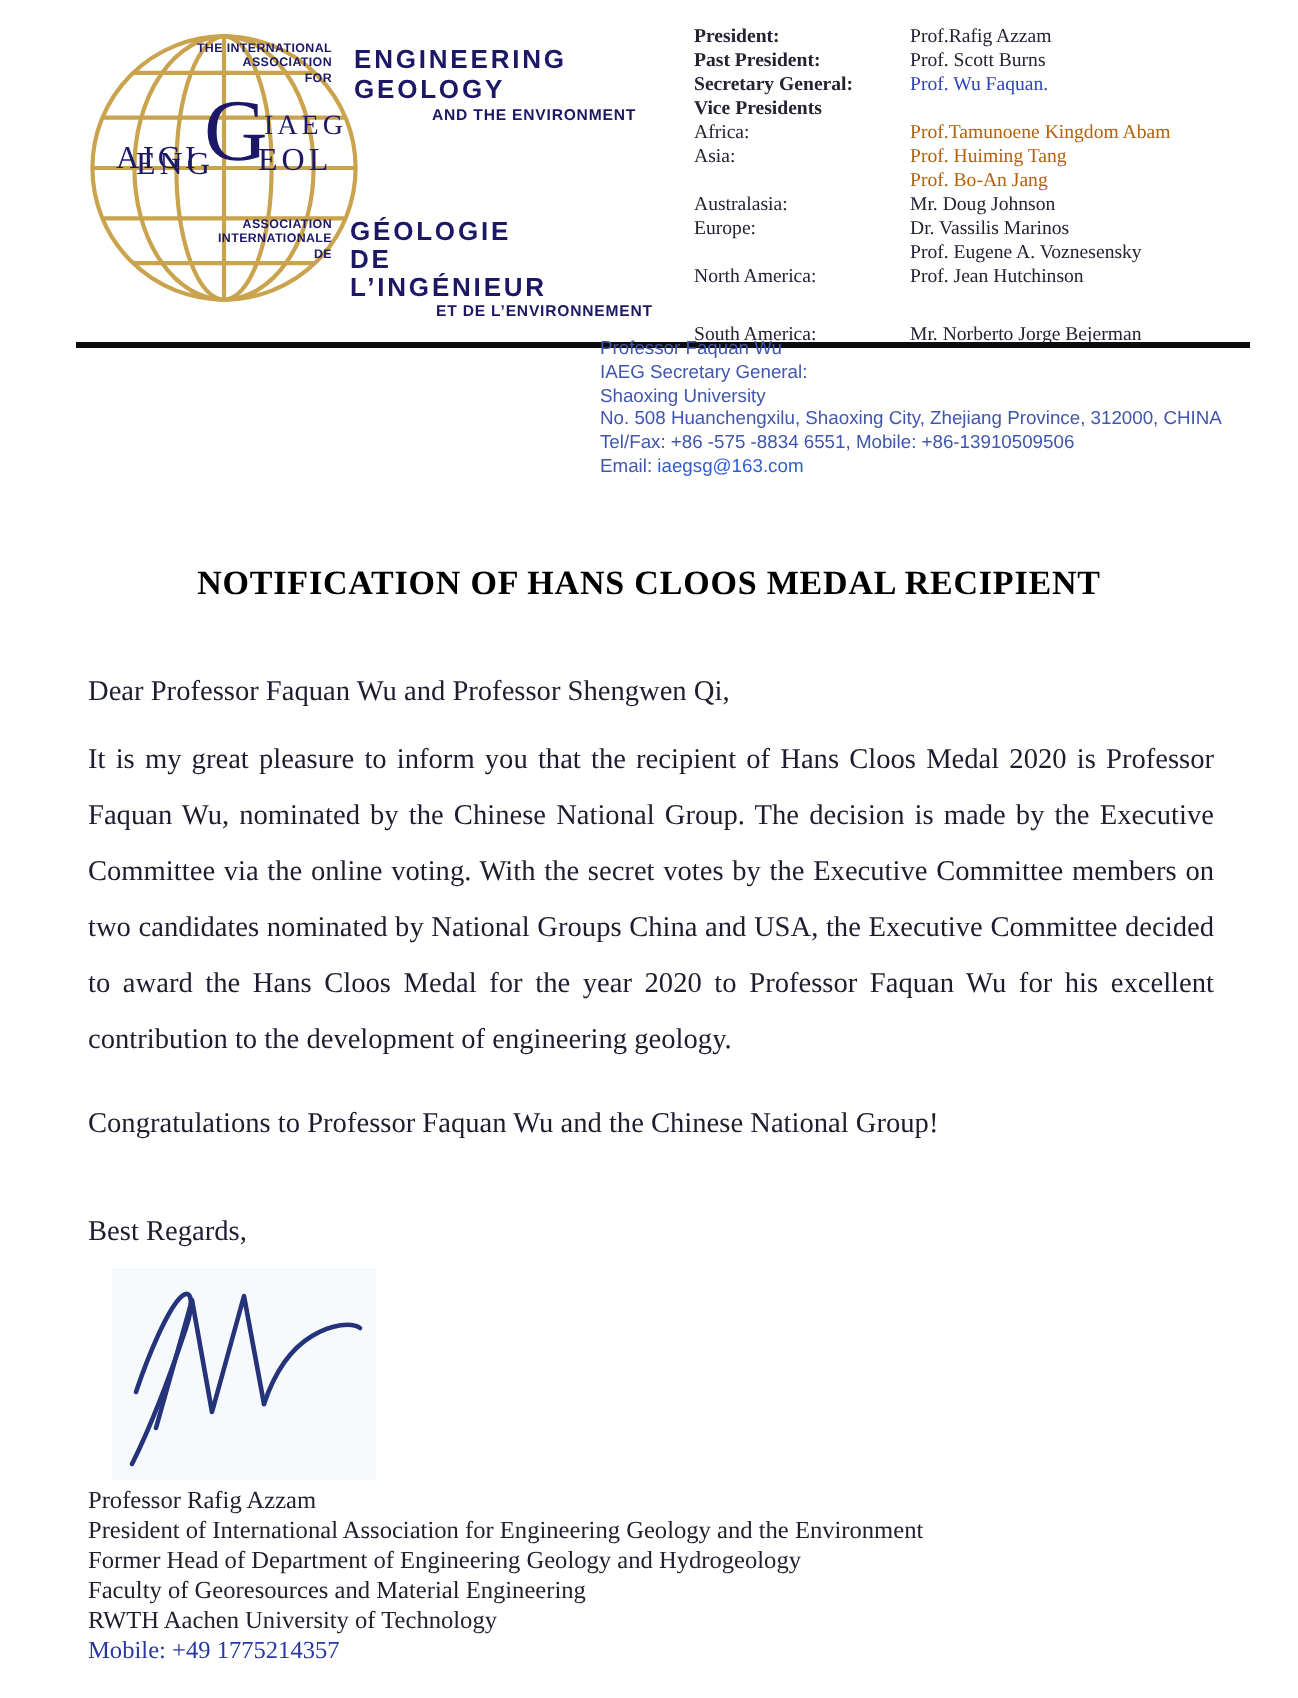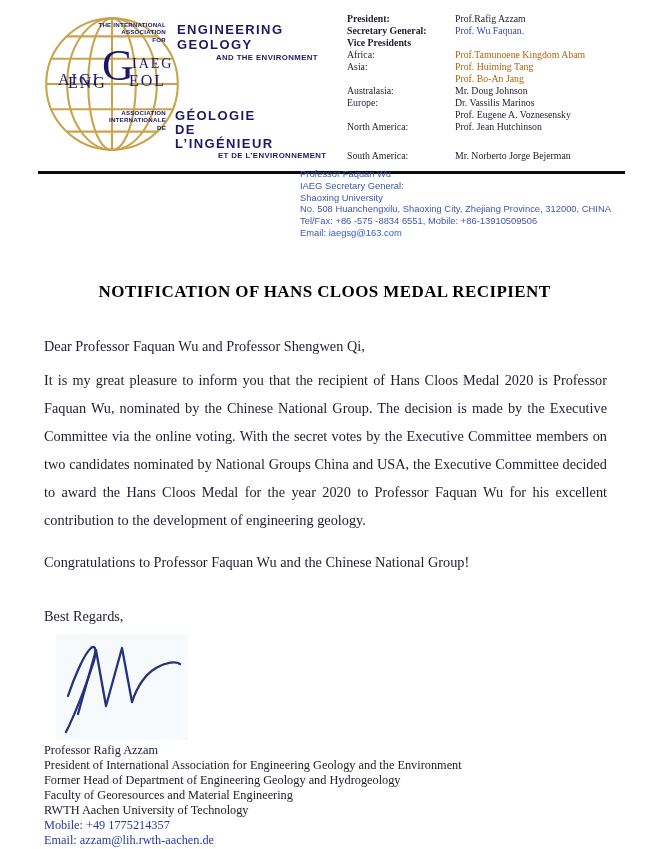--- a/index.html
+++ b/index.html
@@ -106,20 +106,24 @@
     <div class="txt t-fr3">L’INGÉNIEUR</div>
     <div class="txt t-frenv">ET DE L’ENVIRONNEMENT</div>
   </div>
 
   <div class="officers">
     <div class="orow">
         <span class="olabel" data-bold="true">President:</span>
         <span class="oval" data-tone="dark">Prof.Rafig Azzam</span>
       </div>
     <div class="orow">
+        <span class="olabel" data-bold="true">Past President:</span>
+        <span class="oval" data-tone="dark">Prof. Scott Burns</span>
+      </div>
+    <div class="orow">
         <span class="olabel" data-bold="true">Secretary General:</span>
         <span class="oval" data-tone="blue">Prof. Wu Faquan.</span>
       </div>
     <div class="orow">
         <span class="olabel" data-bold="true">Vice Presidents</span>
         <span class="oval" data-tone="dark"></span>
       </div>
     <div class="orow">
         <span class="olabel" data-bold="false">Africa:</span>
         <span class="oval" data-tone="orange">Prof.Tamunoene Kingdom Abam</span>
@@ -176,16 +180,15 @@
         <path d="M12 62 C 18 44, 28 20, 35 14 C 40 10, 41 18, 37 30 C 31 48, 20 78, 10 98"></path>
         <path d="M22 80 L 40 16 L 50 72 L 66 14 L 76 68"></path>
         <path d="M76 68 C 82 50, 90 40, 100 34 C 110 28, 120 27, 124 30"></path>
       </g>
     </svg>
   </div>
 
   <div class="sigblock">
     <div>Professor Rafig Azzam<br>President of International Association for Engineering Geology and the Environment<br>Former Head of Department of Engineering Geology and Hydrogeology<br>Faculty of Georesources and Material Engineering<br>RWTH Aachen University of Technology</div>
     <div class="mob">Mobile: +49 1775214357</div>
-    <div class="eml"><a>Email: azzam@lih.rwth-aachen.de</a></div>
   </div>
 
 </div>
 
 </body></html>

